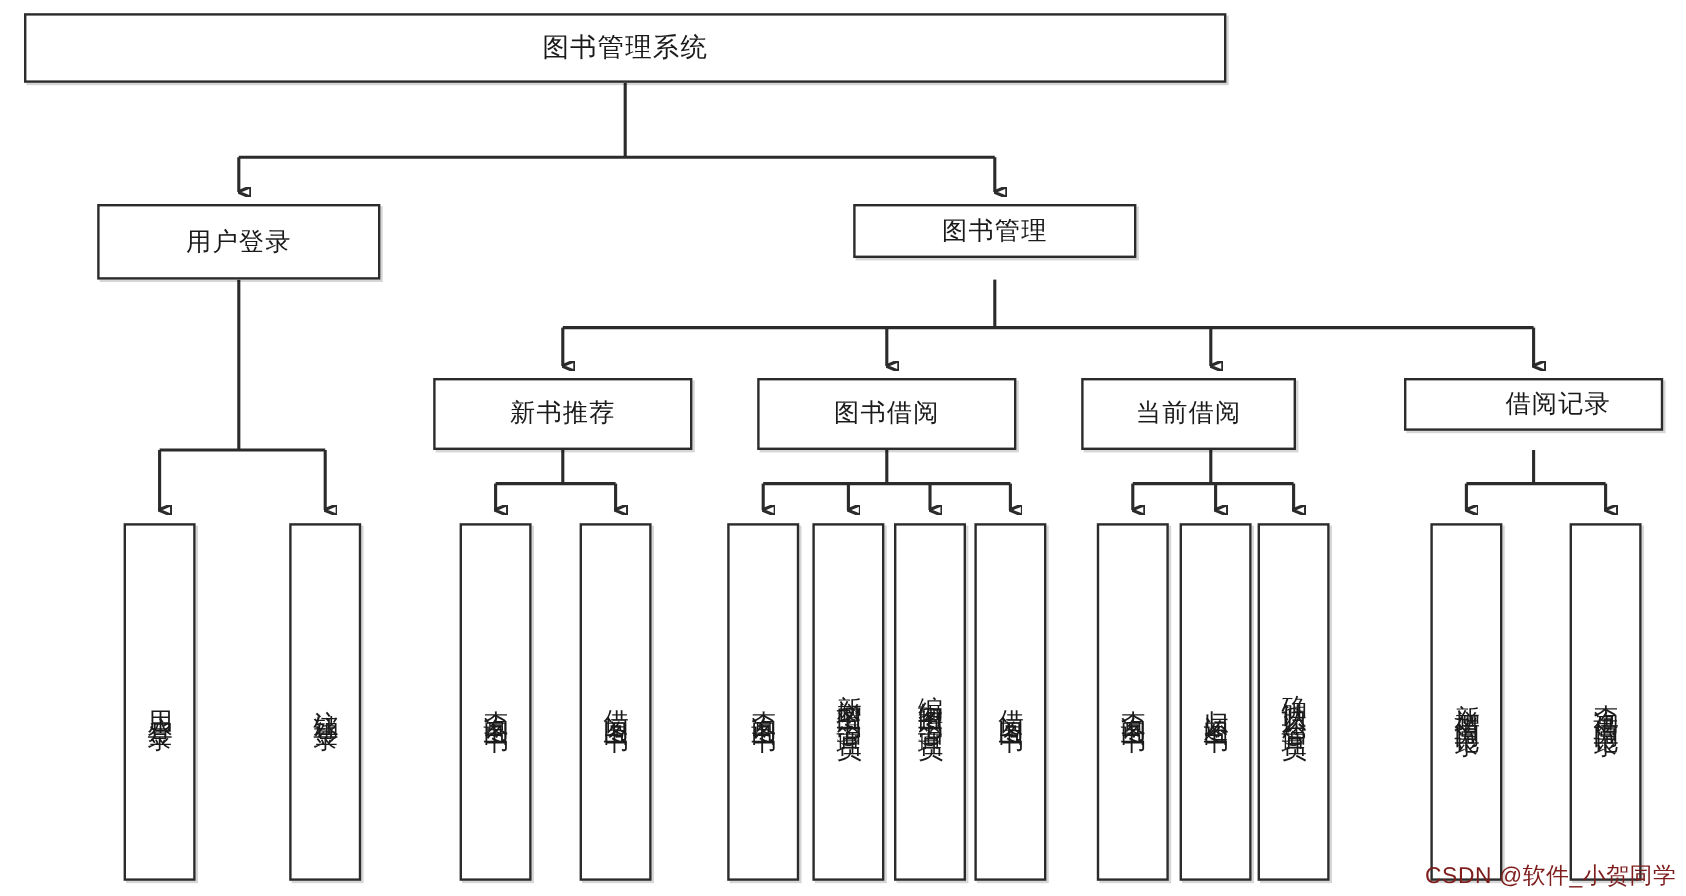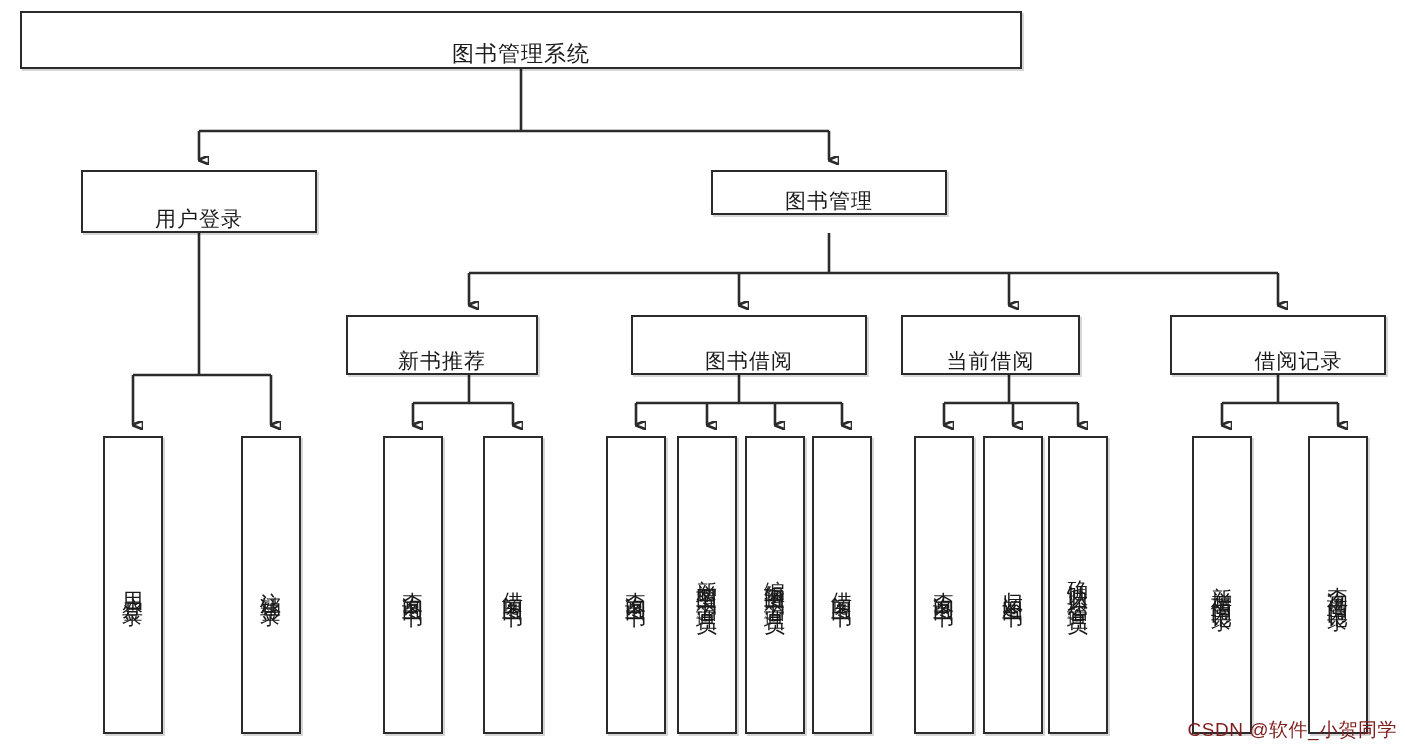--- a/index.html
+++ b/index.html
@@ -16,21 +16,21 @@
   #wires{position:absolute;left:0;top:0;width:1405px;height:747px;}
   #wires line, #wires path{stroke:#2b2b2b;stroke-width:2.6;fill:none;}
 
   
   .node{
     position:absolute;
     box-sizing:border-box;
     background:#ffffff;
     border:2.6px solid #2b2b2b;
     display:flex;
-    align-items:flex-end;
+    align-items:center;
     justify-content:center;
     color:#1a1a1a;
     box-shadow:2px 2px 0 rgba(0,0,0,0.16);
   }
   .node .lbl{
     display:block;
     line-height:1.12;
     letter-spacing:1px;
     white-space:nowrap;
   }
@@ -119,30 +119,30 @@
     <span class="lbl">图书管理系统</span>
   </div>
 
   <div class="node h-node" style="left:81px;top:170px;width:236px;height:63px;">
     <span class="lbl">用户登录</span>
   </div>
   <div class="node h-node" style="left:711px;top:170px;width:236px;height:45px;">
     <span class="lbl">图书管理</span>
   </div>
 
-  <div class="node h-node" style="left:346px;top:315px;width:192px;height:60px;">
+  <div class="node h-node" style="left:361px;top:315px;width:216px;height:60px;">
     <span class="lbl">新书推荐</span>
   </div>
-  <div class="node h-node" style="left:631px;top:315px;width:236px;height:60px;">
+  <div class="node h-node" style="left:631px;top:315px;width:216px;height:60px;">
     <span class="lbl">图书借阅</span>
   </div>
   <div class="node h-node" style="left:901px;top:315px;width:179px;height:60px;">
     <span class="lbl">当前借阅</span>
   </div>
-  <div class="node h-node" style="left:1170px;top:315px;width:216px;height:60px;padding-left:41px;">
+  <div class="node h-node" style="left:1170px;top:315px;width:216px;height:44px;padding-left:41px;">
     <span class="lbl">借阅记录</span>
   </div>
 
   <div class="node v-node" style="left:103px;top:436px;width:60px;height:298px;">
     <span class="lbl">用户登录</span>
   </div>
   <div class="node v-node" style="left:241px;top:436px;width:60px;height:298px;">
     <span class="lbl">注销登录</span>
   </div>
 

